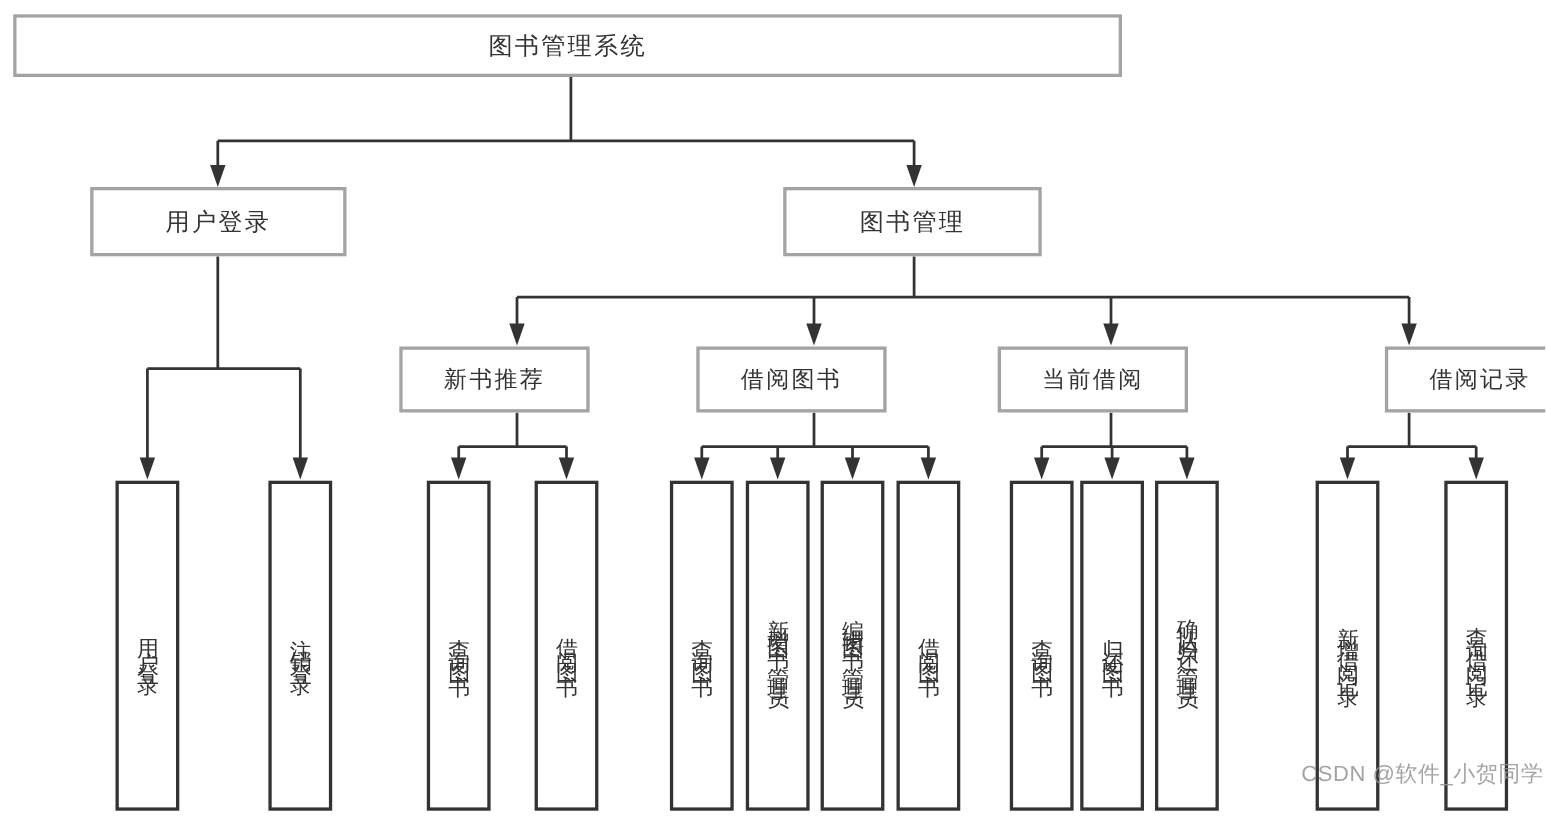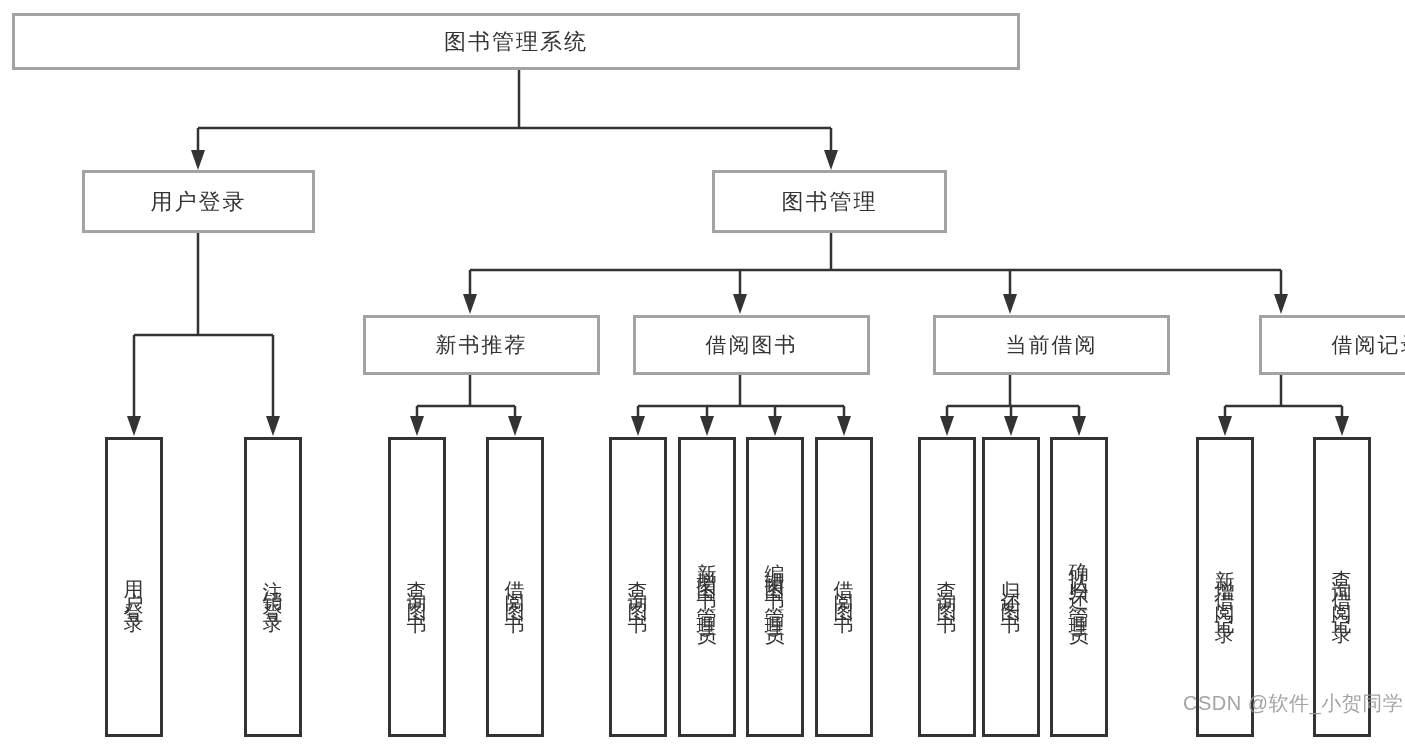--- a/index.html
+++ b/index.html
@@ -25,24 +25,24 @@
     align-items: center;
     justify-content: center;
     font-size: 22px;
     letter-spacing: 2px;
     color: #333333;
     white-space: nowrap;
   }
   .root-box   { left: 12px;  top: 13px;  width: 1008px; height: 57px; }
   .lvl2-login { left: 82px;  top: 170px; width: 233px;  height: 63px; }
   .lvl2-mgmt  { left: 712px; top: 170px; width: 235px;  height: 63px; }
-  .lvl3 { top: 315px; width: 237px; height: 60px; font-size: 21px; }
+  .lvl3 { top: 315px; width: 173px; height: 60px; font-size: 21px; }
   .lvl3-newbook { left: 363px; }
   .lvl3-borrow  { left: 633px; }
-  .lvl3-current { left: 933px; font-family: Liberation Serif, serif; }
+  .lvl3-current { left: 907px; font-family: Liberation Serif, serif; }
   .lvl3-records { left: 1238px; margin-left: 21px; }
   .leaf {
     position: absolute;
     top: 437px;
     width: 58px;
     height: 300px;
     box-sizing: border-box;
     border: 3px solid #333333;
     background: #ffffff;
     display: flex;

